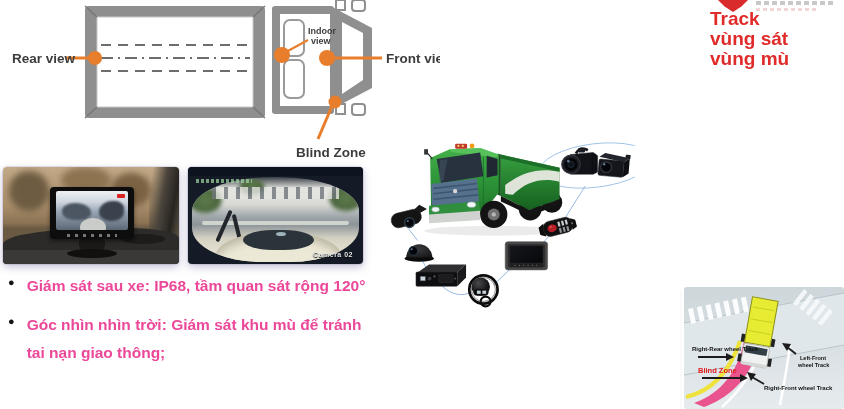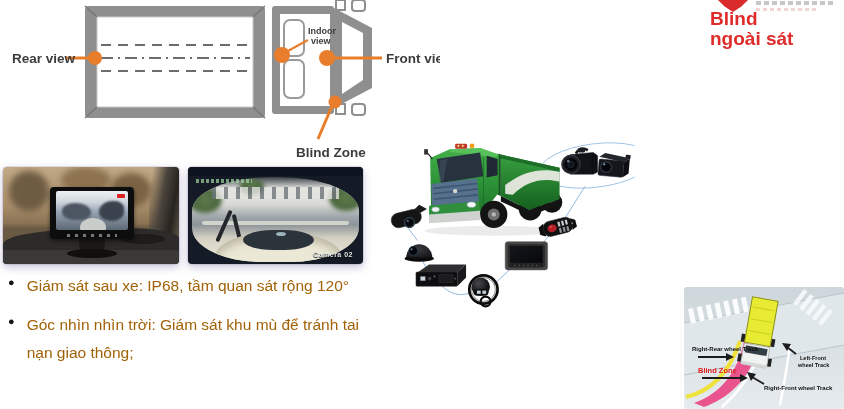--- a/index.html
+++ b/index.html
@@ -14,21 +14,21 @@
     background:repeating-linear-gradient(90deg,#9a9a9a 0 5px,transparent 5px 8px);}
   .tagline-bar2{position:absolute;left:756px;top:8px;width:60px;height:3px;opacity:.35;
     background:repeating-linear-gradient(90deg,#d98a8a 0 4px,transparent 4px 7px);}
   .brand-title{position:absolute;left:710px;top:9px;width:130px;
     font-size:19px;font-weight:700;line-height:20px;color:#E02B2B;}
 
   
   .features{position:absolute;left:4px;top:272px;width:368px;}
   .bullet-item{display:flex;margin-bottom:10px;}
   .bullet-dot{font-size:11px;color:#141414;margin:4px 12px 0 4px;flex:0 0 auto;}
-  .bullet-text{font-size:15.5px;font-weight:400;color:#a16207;line-height:1.85;width:340px;}
+  .bullet-text{font-size:15.5px;font-weight:700;color:#ec4899;line-height:1.85;width:340px;}
 
   
   .photo{position:absolute;border-radius:4px;overflow:hidden;
     box-shadow:0 3px 8px rgba(110,98,152,.4),0 0 0 1px rgba(160,155,190,.25);}
   #photo1{left:3px;top:167px;width:176px;height:97px;
     background:linear-gradient(180deg,#c2a987 0%,#a98e6b 40%,#8a7253 58%,#6b5a43 63%);}
   .p1-blob{position:absolute;border-radius:50%;filter:blur(3px);}
   .p1-pillar{position:absolute;right:0;top:0;width:30px;height:70px;
     background:linear-gradient(100deg,rgba(60,55,48,0) 10%,#4a443c 45%,#27241f 75%,#5c5346 100%);}
   .p1-dash{position:absolute;left:0;bottom:0;width:100%;height:36px;background:#2c2b29;
@@ -115,22 +115,23 @@
     <text x="386" y="63" font-size="13.5" font-weight="700" fill="#3d3d3d">Front view</text>
     <text x="308" y="34" font-size="9" font-weight="700" fill="#3d3d3d">Indoor</text>
     <text x="311" y="44" font-size="9" font-weight="700" fill="#3d3d3d">view</text>
     <text x="296" y="157" font-size="13.5" font-weight="700" fill="#3d3d3d">Blind Zone</text>
   </svg>
 
   <div class="brand-logo"></div>
   <div class="tagline-bar"></div>
   <div class="tagline-bar2"></div>
   <div class="brand-title">
-    <div>Blind</div>
-    <div>ngoài sát</div>
+    <div>Track</div>
+    <div>vùng sát</div>
+    <div>vùng mù</div>
   </div>
 
   <div class="photo" id="photo1">
     <div class="p1-blob" style="left:6px;top:4px;width:40px;height:40px;background:#6e5c42;"></div>
     <div class="p1-blob" style="left:58px;top:0;width:50px;height:26px;background:#8d7350;"></div>
     <div class="p1-blob" style="left:108px;top:6px;width:40px;height:34px;background:#7a6243;"></div>
     <div class="p1-pillar"></div>
     <div class="p1-dash"></div>
     <div class="p1-dash2"></div>
     <div class="p1-vent"></div>

